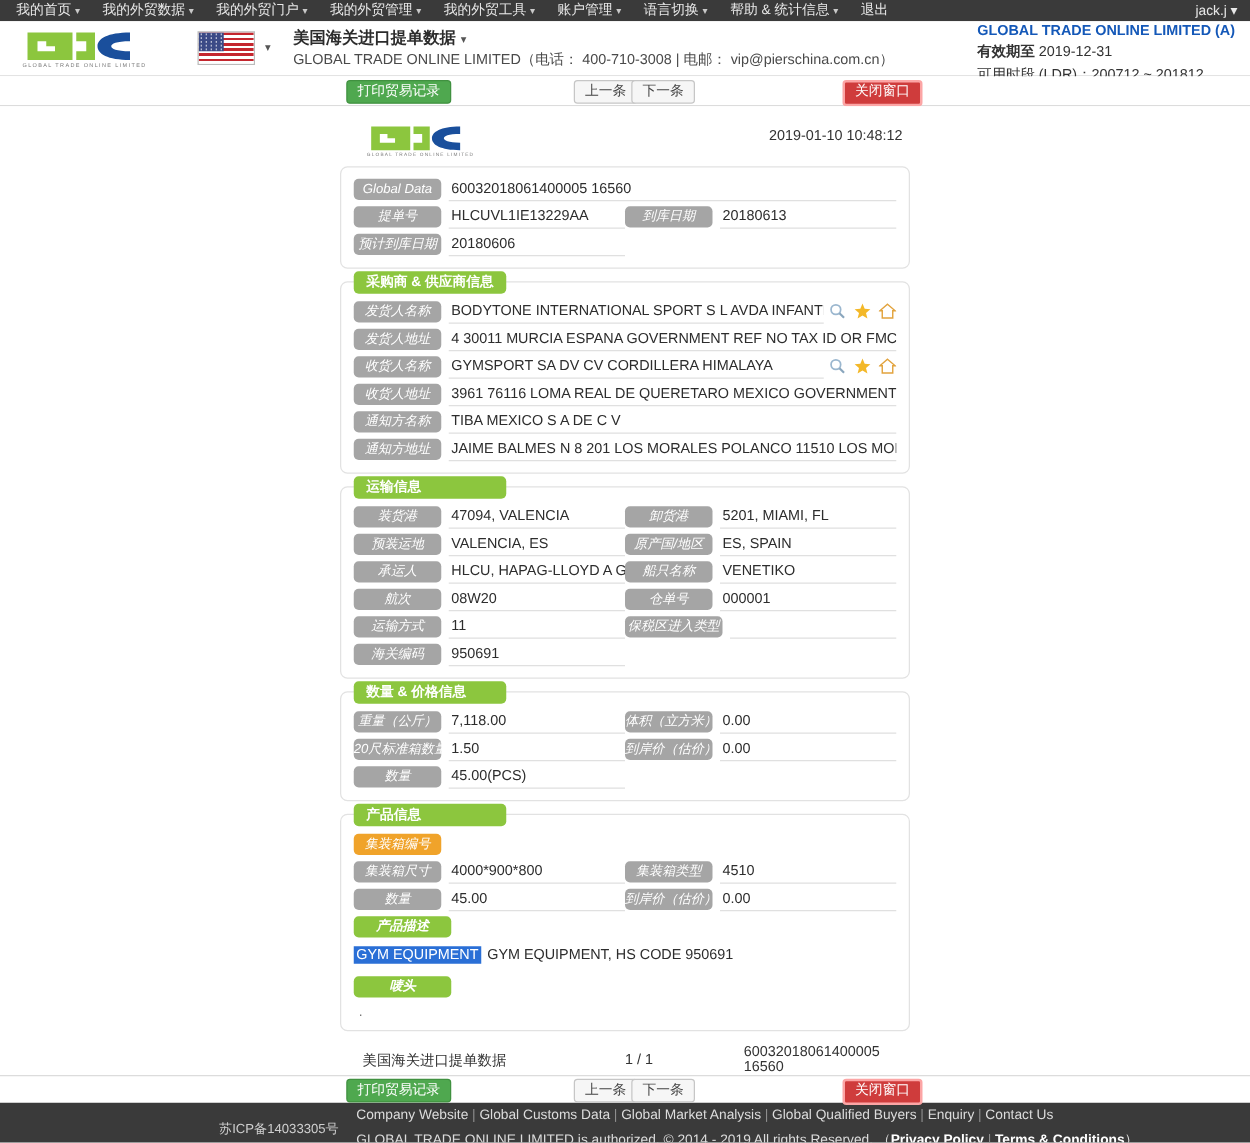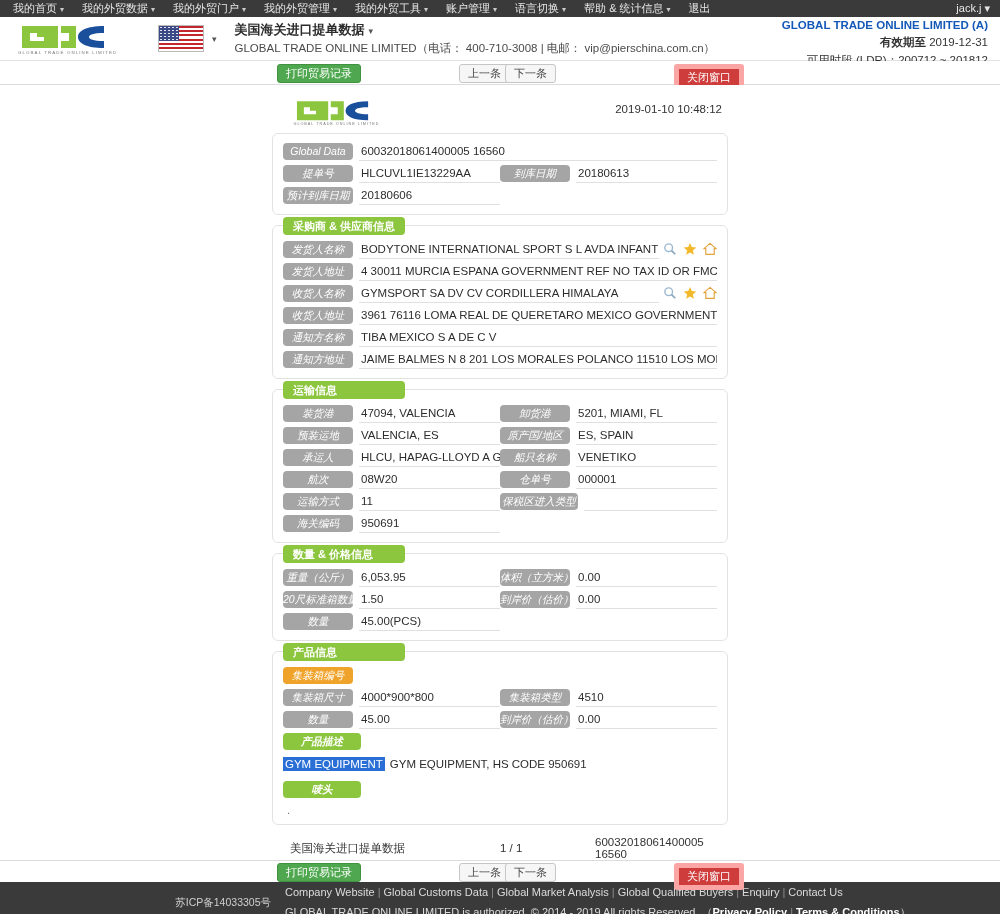--- a/index.html
+++ b/index.html
@@ -102,21 +102,20 @@
   }
   .hdr-title .caret { font-size: 9px; font-weight: normal; color:#555; margin-left:4px;}
   .hdr-sub {
     font-size: 11.5px;
     color: #4a4a4a;
   }
   .hdr-right {
     position: absolute;
     right: 12px;
     top: 0px;
-    text-align: right;
     line-height: 1.5;
   }
   .hdr-right .company {
     color: #1458b8;
     font-size: 11.5px;
     font-weight: bold;
   }
   .hdr-right .valid, .hdr-right .ldr {
     color: #333;
     font-size: 11.5px;
@@ -148,23 +147,24 @@
   }
   .btn-grey {
     background: #f6f6f6;
     border: 1px solid #c6c6c6;
     color: #444;
   }
   .btn-prev { left: 459px; }
   .btn-next { left: 505px; }
   .btn-red {
     background: #cf3c3c;
-    border: 5px solid #fca5a5;
+    border: 2px solid #fca5a5;
     color: #fff;
     left: 674px;
+    font-family: Liberation Mono, monospace;
   }
 
   
   .page-body {
     background: #fff;
     height: 775px;
     position: relative;
   }
 
   .doc {
@@ -569,21 +569,21 @@
         <div class="cell half"></div>
       </div>
     </div>
 
     <div class="panel">
       <div class="panel-legend">数量 &amp; 价格信息</div>
 
       <div class="row" style="margin-top:4px">
         <div class="cell half">
           <div class="chip">重量（公斤）</div>
-          <div class="val">6,053.95</div>
+          <div class="val">7,118.00</div>
         </div>
         <div class="cell half">
           <div class="chip">体积（立方米）</div>
           <div class="val">0.00</div>
         </div>
       </div>
 
       <div class="row">
         <div class="cell half">
           <div class="chip">20尺标准箱数量</div>

